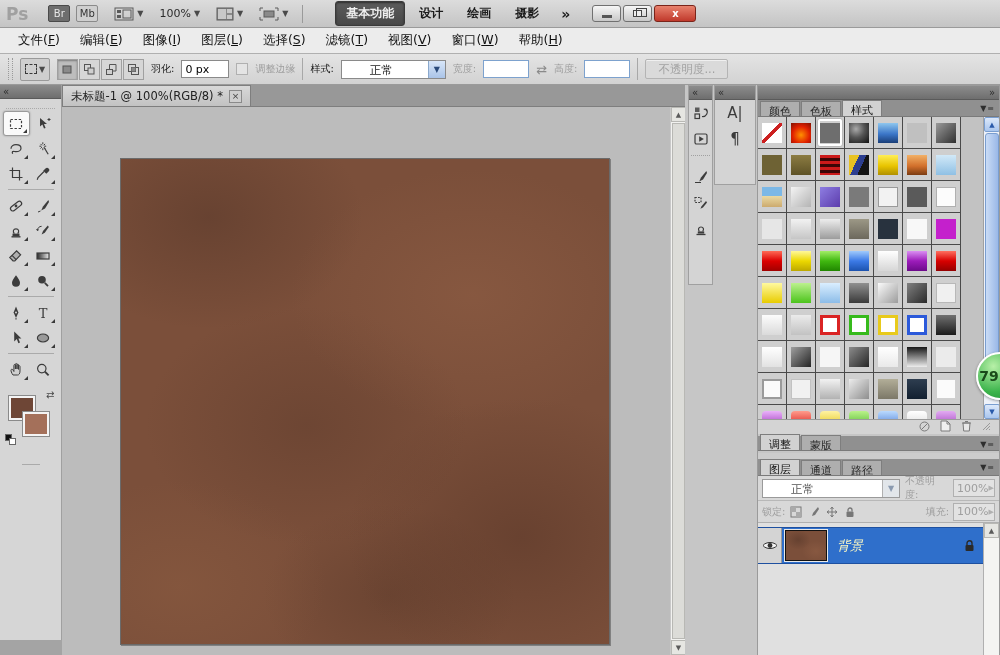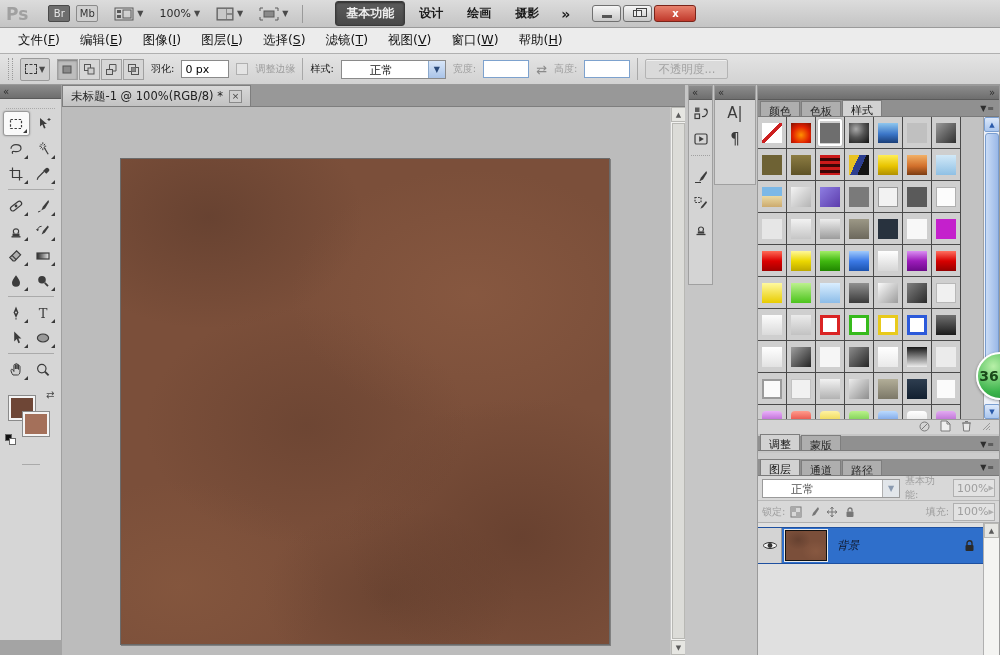--- a/index.html
+++ b/index.html
@@ -180,21 +180,21 @@
   .lock-icon { width:14px; height:14px; display:flex; align-items:center; justify-content:center; }
   #layers-list { position:relative; height:150px; background:#e0e0e0; }
   #layer-row { position:absolute; left:0; top:4px; width:225px; height:37px; background:#2f6fcb;
     display:flex; align-items:center; border-top:1px solid #1e50a0; border-bottom:1px solid #1e50a0; }
   #eye-cell { width:24px; height:100%; background:#d4d4d4; border-right:1px solid #9a9a9a;
     display:flex; align-items:center; justify-content:center; }
   #layer-thumb { width:42px; height:31px; margin-left:3px; border:1px solid #111;
     outline:1px solid #e8e8e8; background-color:#7b4f3a;
     background-image:radial-gradient(ellipse 18px 14px at 30% 30%, rgba(88,56,42,.6), transparent 70%),
       radial-gradient(ellipse 20px 15px at 75% 70%, rgba(146,96,70,.55), transparent 70%); }
-  #layer-name { flex:1; margin-left:10px; color:#0f172a; font-style:italic; font-size:11px; }
+  #layer-name { flex:1; margin-left:10px; color:#fef9c3; font-style:italic; font-size:13px; }
   #layer-lock { margin-right:8px; }
   #layers-scroll { position:absolute; right:0; top:0; width:16px; height:150px; background:#f4f4f2;
     border-left:1px solid #b0b0b0; }
 
   
   #badge { position:absolute; left:976px; top:352px; width:48px; height:48px; border-radius:50%;
     background:radial-gradient(circle at 35% 28%, #b8f0a8, #3cb44c 60%, #1d8a35);
     border:2px solid #fff; box-shadow:0 1px 3px rgba(0,0,0,.4);
     display:flex; align-items:center; justify-content:center;
     color:#1a4a1a; font-weight:bold; font-size:14px; padding-right:22px; }
@@ -814,21 +814,21 @@
             <span class="tab active">图层</span>
             <span class="tab">通道</span>
             <span class="tab">路径</span>
             <span class="panel-menu-icon">▼≡</span>
           </div>
         <div id="layers-controls">
           <span class="combo" id="blend-combo">
             <span class="combo-text">正常</span>
             <span class="combo-arrow">▼</span>
           </span>
-          <span class="opt-label disabled">基本功能:</span>
+          <span class="opt-label disabled">不透明度:</span>
           <span class="pct-box">
             <span>100%</span>
             <span class="mini-arrow">▶</span>
           </span>
         </div>
         <div id="lock-row">
           <span class="opt-label disabled">锁定:</span>
           <span class="lock-icon">
               <svg width="12" height="12">
                 <rect x="1" y="1" width="10" height="10" fill="none" stroke="#777"></rect>
@@ -876,16 +876,16 @@
           </div>
           <div id="layers-scroll">
             <span class="scroll-btn" style="width:15px;">▲</span>
           </div>
         </div>
       </div>
     </div>
   </div>
 
   <div id="badge">
-      <span>36</span>
+      <span>79</span>
     </div>
 
 </div>
 
 </body></html>

